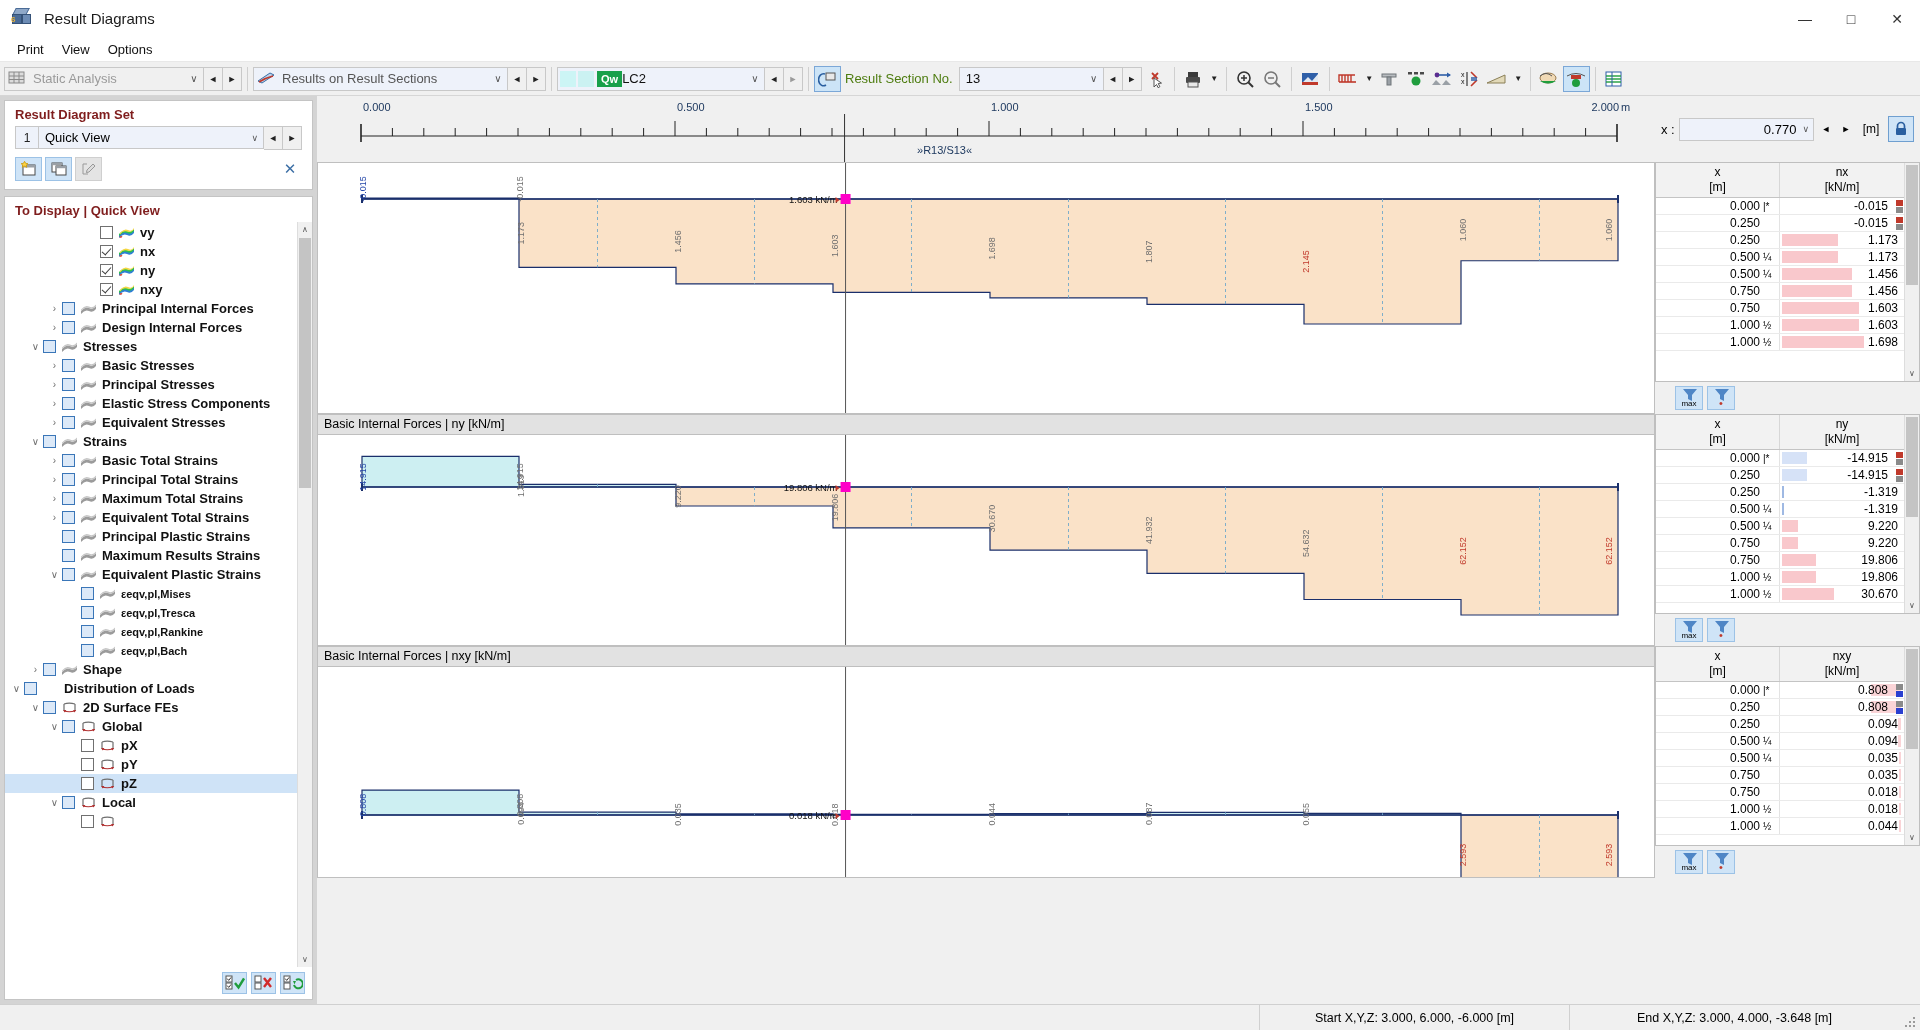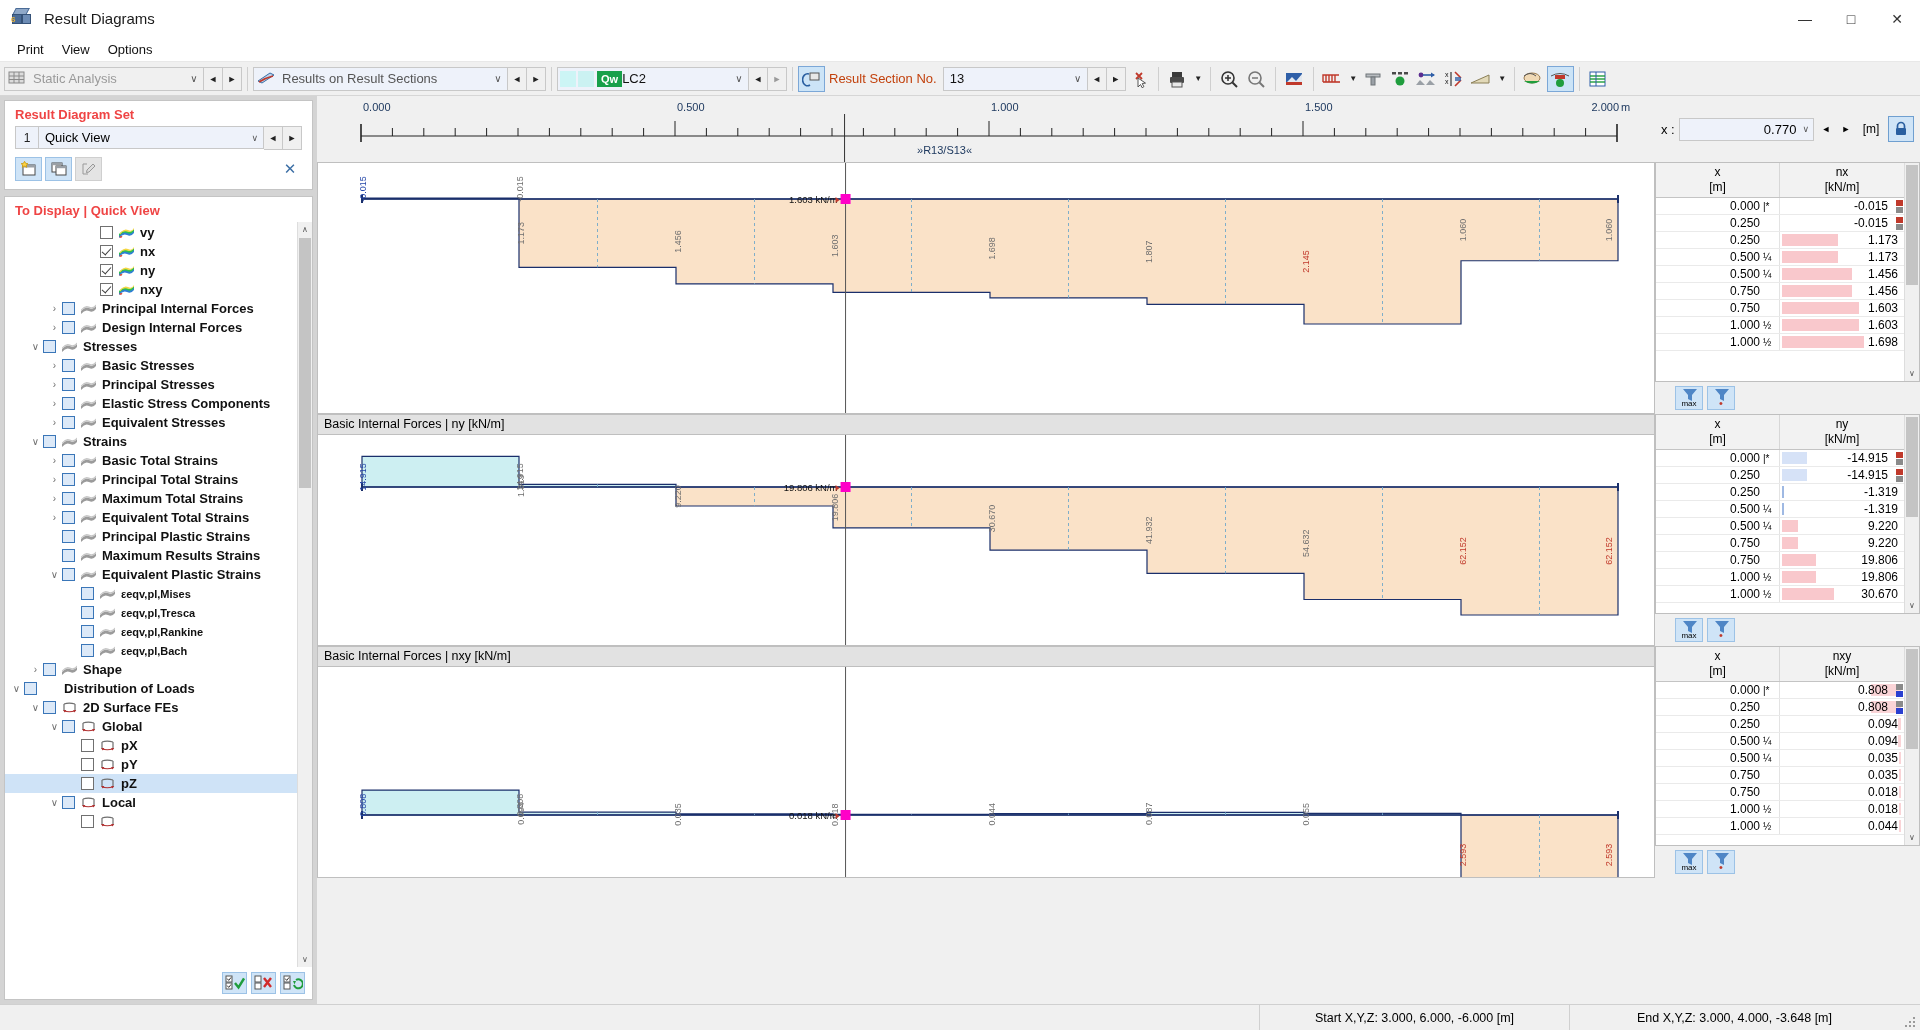--- a/index.html
+++ b/index.html
@@ -62,33 +62,33 @@
     width: 19px; height: 24px; border: 1px solid #c8c8c8; border-left: none; background: #f0f0f0;
     display: flex; align-items: center; justify-content: center; font-size: 9px; color: #222;
   }
   .spin.dim { color: #9a9a9a; }
   .tb-sep { width: 1px; height: 24px; background: #cfcfcf; margin: 0 5px; }
   .tb-btn {
     width: 27px; height: 26px; display: flex; align-items: center; justify-content: center;
     border: 1px solid transparent; position: relative;
   }
   .tb-btn.sel { background: #cce4f7; border: 1px solid #7ba7d7; }
-  .tb-lbl { font-size: 13px; color: #c2410c; margin: 0 6px 0 4px; white-space: nowrap; }
+  .tb-lbl { font-size: 13px; color: #4d7c0f; margin: 0 6px 0 4px; white-space: nowrap; }
   .caret { font-size: 8px; margin-left: 1px; color: #222; }
 
   
   .body { flex: 1 1 auto; display: flex; min-height: 0; }
 
   
   .leftpanel {
     width: 317px; flex: 0 0 317px; background: #d4d4d4; padding: 4px;
     display: flex; flex-direction: column; min-height: 0;
   }
   .group { background: #ffffff; border: 1px solid #c4c4c4; margin-bottom: 6px; }
-  .group-title { font-size: 13px; font-weight: bold; color: #ef4444; padding: 6px 10px 4px 10px; }
+  .group-title { font-size: 13px; font-weight: bold; color: #7f1d1d; padding: 6px 10px 4px 10px; }
   .rds-row { padding: 0 10px 6px 10px; }
   .rds-combo { display: flex; height: 23px; }
   .rds-combo .numbox {
     width: 23px; background: #eef2fa; border: 1px solid #c8c8c8; border-right: none;
     font-size: 12px; display: flex; align-items: center; justify-content: center; color: #222;
   }
   .rds-combo .textbox {
     flex: 1 1 auto; background: #eef2fa; border: 1px solid #c8c8c8;
     display: flex; align-items: center; padding-left: 6px; font-size: 13px;
   }
@@ -231,21 +231,21 @@
           </svg>
       </span>
       <span class="cb-text">Results on Result Sections</span>
       <span class="cb-arrow">∨</span>
     </div>
     <div class="spin">◄</div>
     <div class="spin">►</div>
 
     <div class="tb-sep"></div>
 
-    <div class="combo" style="width:192px;">
+    <div class="combo" style="width:208px;">
       <span style="display:flex;align-items:center;">
         <span style="width:16px;height:16px;background:#ccf5f5;display:inline-block;margin-left:2px;"></span>
         <span style="width:16px;height:16px;background:#cbf2f2;display:inline-block;margin-left:2px;"></span>
         <span style="background:#17a04a;color:#fff;font-size:11px;font-weight:bold;padding:2px 4px;margin-left:3px;">Qw</span>
       </span>
       <span class="cb-text" style="padding-left:0;color:#111;">LC2</span>
       <span class="cb-arrow">∨</span>
     </div>
     <div class="spin">◄</div>
     <div class="spin dim">►</div>

